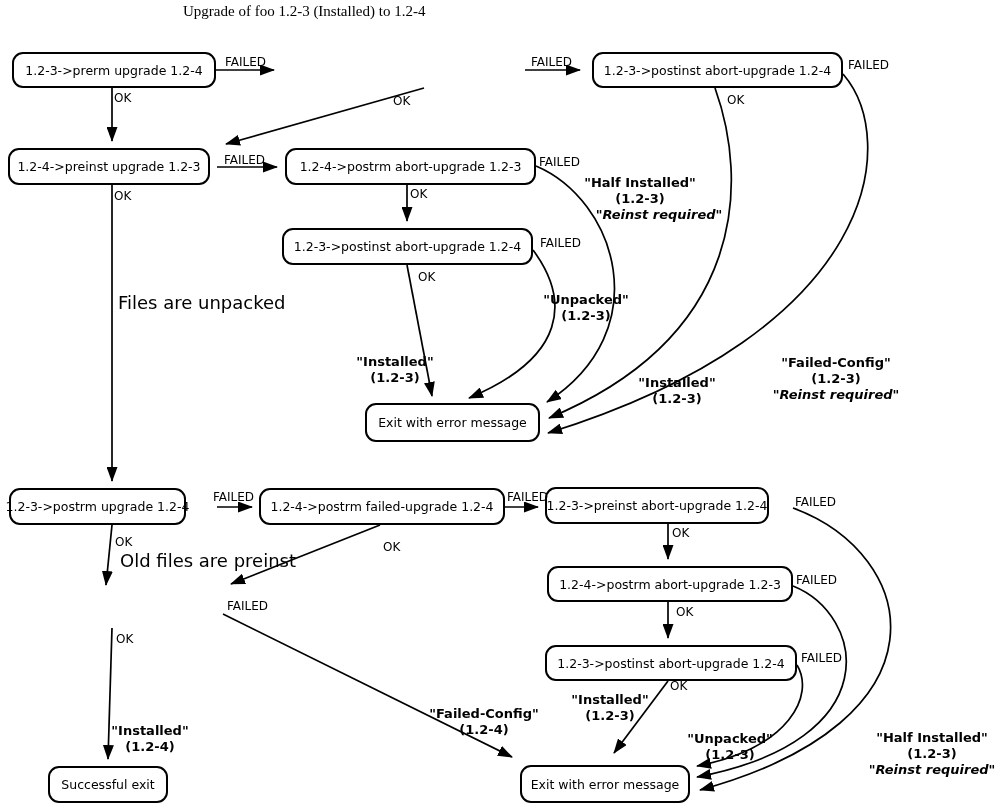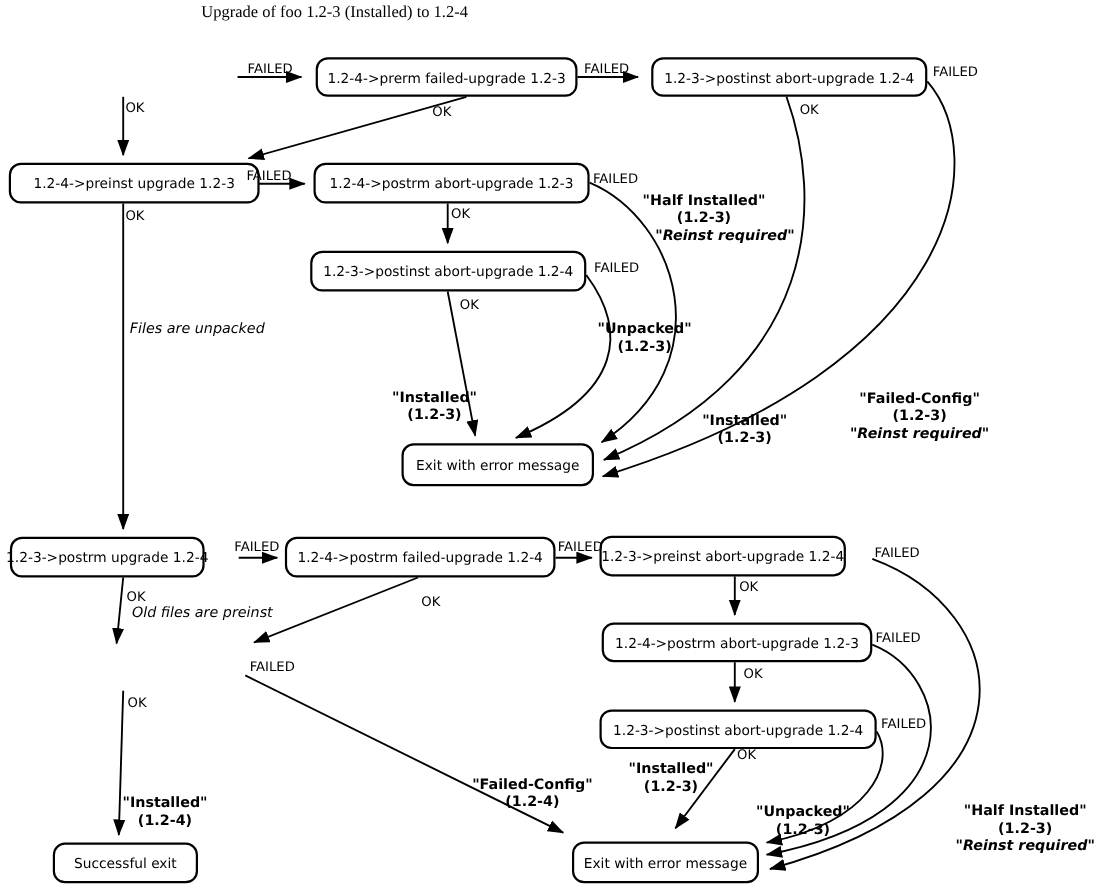--- a/index.html
+++ b/index.html
@@ -11,21 +11,21 @@
   .title {
     position:absolute; left:183px; top:3px; font-size:15px; white-space:nowrap;font-family:Liberation Serif, serif;
   }
   .node {
     position:absolute; box-sizing:border-box; background:#ffffff;
     border:2px solid #000; border-radius:11px;
     display:flex; align-items:center; justify-content:center;
     font-size:12.5px; text-align:center; white-space:nowrap;
   }
   .elabel { position:absolute; font-size:12px; white-space:nowrap; }
-  .ann { position:absolute; font-size:13px; font-style:italic; white-space:nowrap; }
+  .ann { position:absolute; font-size:18px; white-space:nowrap; }
   .state {
     position:absolute; transform:translateX(-50%);
     font-size:13px; font-weight:bold; text-align:center; line-height:16px;
     white-space:nowrap;
   }
   .state .note { font-style:italic; }
   .state .note.shift { position:relative; left:19px; }
 </style>
 </head>
 <body>
@@ -61,32 +61,32 @@
       <path marker-end="url(#ah)" d="M 793,586 C 865,615 890,740 697,777"></path>
       <path marker-end="url(#ah)" d="M 668,681 L 614,753"></path>
       <path marker-end="url(#ah)" d="M 797,665 C 815,695 790,748 697,766"></path>
       <path marker-end="url(#ah)" d="M 112,628 L 108,759"></path>
       <path marker-end="url(#ah)" d="M 223,614 L 512,757"></path>
     </g>
   </svg>
 
   <div class="title">Upgrade of foo 1.2-3 (Installed) to 1.2-4</div>
 
-  <div class="node" style="left:287px;top:52px;width:238px;height:36px">1.2-4-&gt;prerm failed-upgrade 1.2-3</div>
+  <div class="node" style="left:12px;top:52px;width:204px;height:36px">1.2-3-&gt;prerm upgrade 1.2-4</div>
   <div class="node" style="left:592px;top:52px;width:251px;height:36px">1.2-3-&gt;postinst abort-upgrade 1.2-4</div>
-  <div class="node" style="left:8px;top:148px;width:228px;height:37px">1.2-4-&gt;preinst upgrade 1.2-3</div>
+  <div class="node" style="left:8px;top:148px;width:202px;height:37px">1.2-4-&gt;preinst upgrade 1.2-3</div>
   <div class="node" style="left:285px;top:148px;width:251px;height:37px">1.2-4-&gt;postrm abort-upgrade 1.2-3</div>
   <div class="node" style="left:282px;top:228px;width:251px;height:37px">1.2-3-&gt;postinst abort-upgrade 1.2-4</div>
   <div class="node" style="left:365px;top:403px;width:175px;height:39px">Exit with error message</div>
   <div class="node" style="left:9px;top:488px;width:177px;height:37px">1.2-3-&gt;postrm upgrade 1.2-4</div>
   <div class="node" style="left:259px;top:488px;width:246px;height:37px">1.2-4-&gt;postrm failed-upgrade 1.2-4</div>
   <div class="node" style="left:545px;top:487px;width:224px;height:37px">1.2-3-&gt;preinst abort-upgrade 1.2-4</div>
   <div class="node" style="left:547px;top:566px;width:246px;height:36px">1.2-4-&gt;postrm abort-upgrade 1.2-3</div>
   <div class="node" style="left:545px;top:645px;width:252px;height:36px">1.2-3-&gt;postinst abort-upgrade 1.2-4</div>
-  <div class="node" style="left:48px;top:766px;width:132px;height:37px">Successful exit</div>
+  <div class="node" style="left:48px;top:766px;width:120px;height:37px">Successful exit</div>
   <div class="node" style="left:520px;top:765px;width:170px;height:38px">Exit with error message</div>
 
   <div class="elabel" style="left:225px;top:55px">FAILED</div>
   <div class="elabel" style="left:531px;top:55px">FAILED</div>
   <div class="elabel" style="left:848px;top:58px">FAILED</div>
   <div class="elabel" style="left:224px;top:153px">FAILED</div>
   <div class="elabel" style="left:539px;top:155px">FAILED</div>
   <div class="elabel" style="left:540px;top:236px">FAILED</div>
   <div class="elabel" style="left:213px;top:490px">FAILED</div>
   <div class="elabel" style="left:507px;top:490px">FAILED</div>

